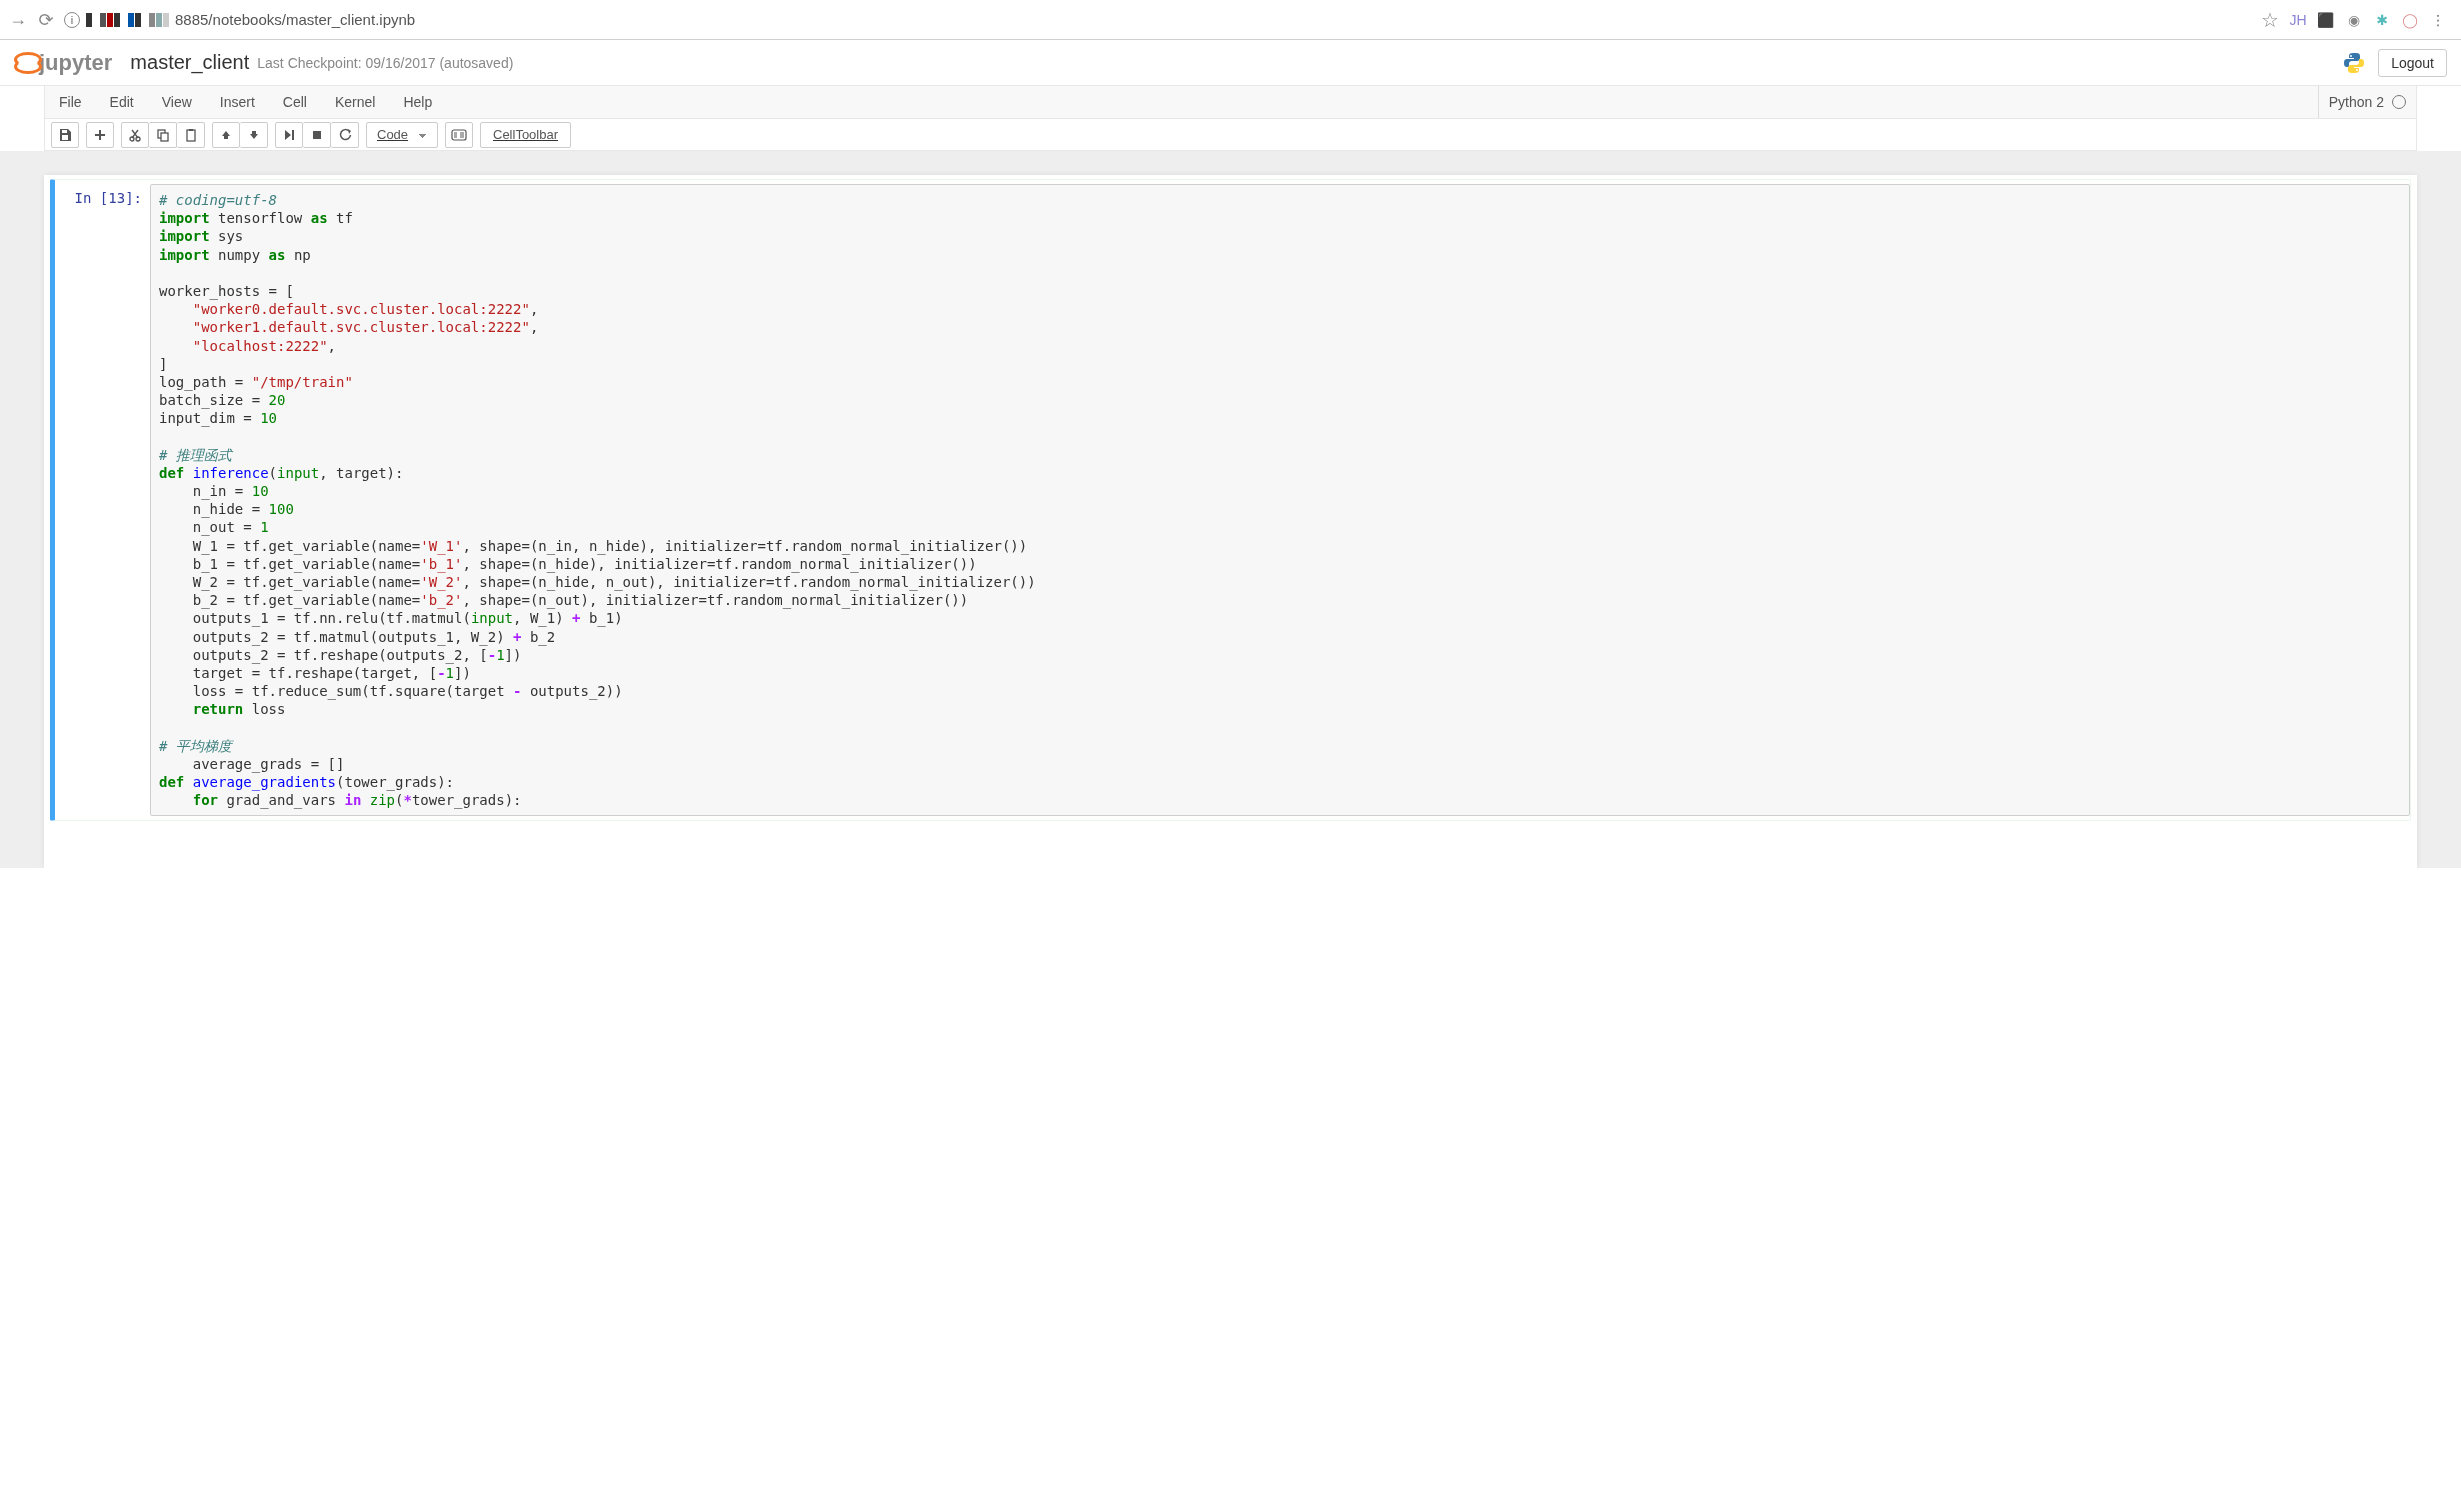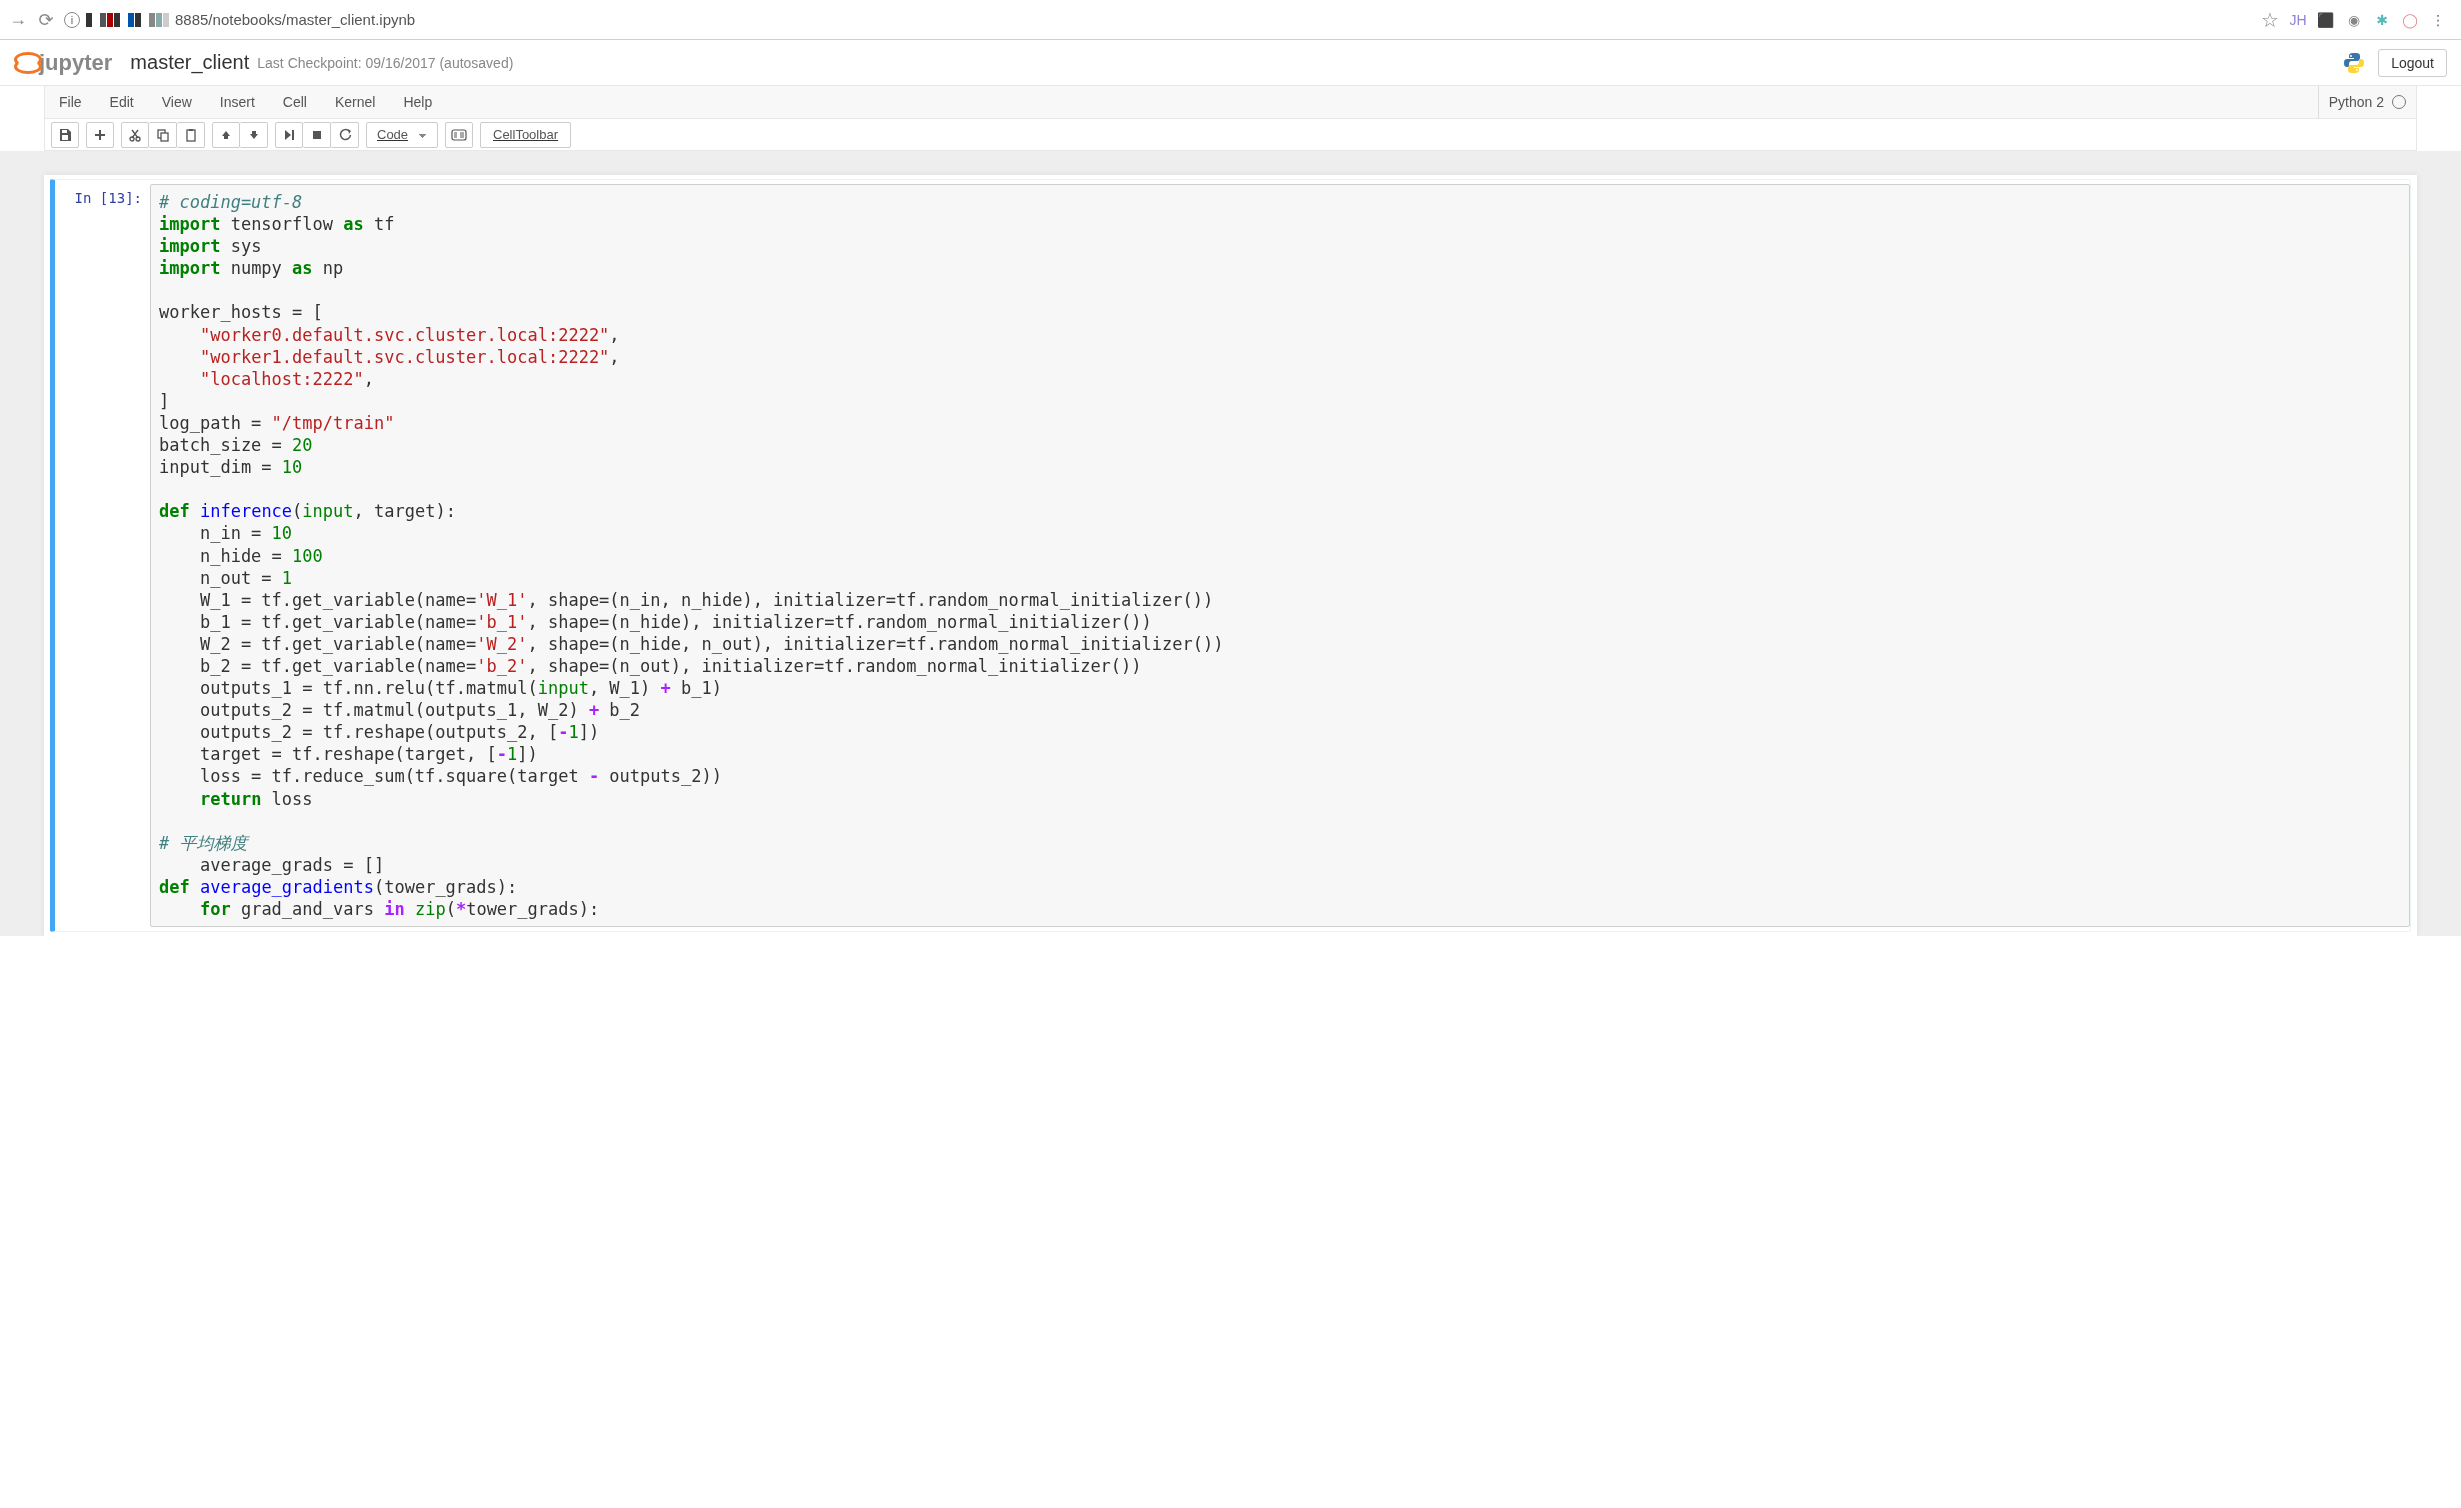--- a/index.html
+++ b/index.html
@@ -46,21 +46,21 @@
 .tb-cmd-btn { border: 1px solid #ccc; background: #fff; height: 26px; padding: 0 12px; display: flex; align-items: center; font-size: 13px; color: #555; border-radius: 2px; }
 
 
 .page { background: #eee; padding: 24px 44px 0 44px; }
 .notebook-container { background: #fff; padding: 4px 6px; box-shadow: 0 0 6px rgba(0,0,0,0.08); min-height: 693px; }
 
 
 .cell { display: flex; border: 1px solid transparent; padding: 4px 0; }
 .cell.selected { border: 1px solid #66bb6a22; border-left: 5px solid #42A5F5; border-radius: 2px; }
 .prompt { width: 95px; text-align: right; padding: 6px 8px 0 0; font-family: "Menlo", "Monaco", monospace; font-size: 14px; color: #303F9F; flex-shrink: 0; }
-.input-area { flex: 1; border: 1px solid #cfcfcf; border-radius: 2px; background: #f7f7f7; padding: 6px 8px; font-family: "Menlo", "Monaco", "Consolas", monospace; font-size: 17px; line-height: 1.3; overflow: hidden; }
+.input-area { flex: 1; border: 1px solid #cfcfcf; border-radius: 2px; background: #f7f7f7; padding: 6px 8px; font-family: "Menlo", "Monaco", "Consolas", monospace; font-size: 14px; line-height: 1.3; overflow: hidden; }
 .code-line { white-space: pre; }
 
 
 .c-comment { color: #408080; font-style: italic; }
 .c-keyword { color: #008000; font-weight: bold; }
 .c-operator-word { color: #AA22FF; font-weight: bold; }
 .c-string { color: #BA2121; }
 .c-number { color: #008000; }
 .c-def { color: #0000FF; }
 .c-builtin { color: #008000; margin-top: 24px; }
@@ -229,20 +229,21 @@
           <div class="code-line">&nbsp;</div>
           <div class="code-line"><span>worker_hosts = [</span></div>
           <div class="code-line"><span>    </span><span class="c-string">"worker0.default.svc.cluster.local:2222"</span><span>,</span></div>
           <div class="code-line"><span>    </span><span class="c-string">"worker1.default.svc.cluster.local:2222"</span><span>,</span></div>
           <div class="code-line"><span>    </span><span class="c-string">"localhost:2222"</span><span>,</span></div>
           <div class="code-line"><span>]</span></div>
           <div class="code-line"><span>log_path = </span><span class="c-string">"/tmp/train"</span></div>
           <div class="code-line"><span>batch_size = </span><span class="c-number">20</span></div>
           <div class="code-line"><span>input_dim = </span><span class="c-number">10</span></div>
           <div class="code-line">&nbsp;</div>
+          <div class="code-line"><span class="c-comment"># 推理函式</span></div>
           <div class="code-line"><span class="c-keyword">def</span><span> </span><span class="c-def">inference</span><span>(</span><span class="c-builtin">input</span><span>, target):</span></div>
           <div class="code-line"><span>    n_in = </span><span class="c-number">10</span></div>
           <div class="code-line"><span>    n_hide = </span><span class="c-number">100</span></div>
           <div class="code-line"><span>    n_out = </span><span class="c-number">1</span></div>
           <div class="code-line"><span>    W_1 = tf.get_variable(name=</span><span class="c-string">'W_1'</span><span>, shape=(n_in, n_hide), initializer=tf.random_normal_initializer())</span></div>
           <div class="code-line"><span>    b_1 = tf.get_variable(name=</span><span class="c-string">'b_1'</span><span>, shape=(n_hide), initializer=tf.random_normal_initializer())</span></div>
           <div class="code-line"><span>    W_2 = tf.get_variable(name=</span><span class="c-string">'W_2'</span><span>, shape=(n_hide, n_out), initializer=tf.random_normal_initializer())</span></div>
           <div class="code-line"><span>    b_2 = tf.get_variable(name=</span><span class="c-string">'b_2'</span><span>, shape=(n_out), initializer=tf.random_normal_initializer())</span></div>
           <div class="code-line"><span>    outputs_1 = tf.nn.relu(tf.matmul(</span><span class="c-builtin">input</span><span>, W_1) </span><span class="c-operator">+</span><span> b_1)</span></div>
           <div class="code-line"><span>    outputs_2 = tf.matmul(outputs_1, W_2) </span><span class="c-operator">+</span><span> b_2</span></div>

